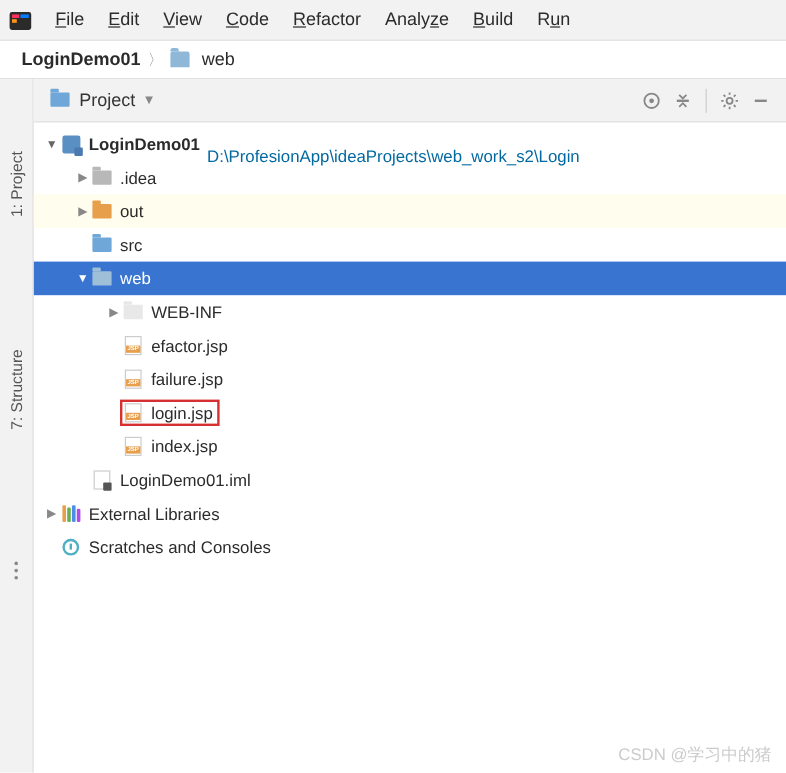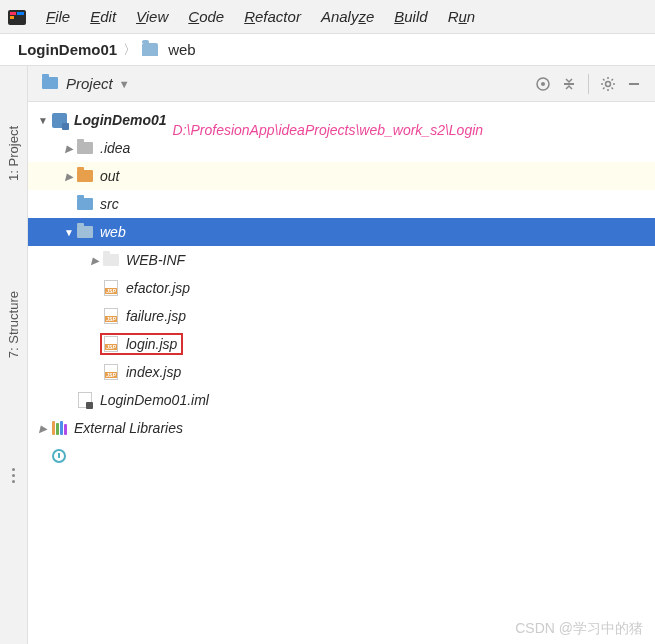--- a/index.html
+++ b/index.html
@@ -1,47 +1,47 @@
 <!DOCTYPE html>
 <html><head>
 <meta charset="utf-8">
 <style>
 * { margin: 0; padding: 0; box-sizing: border-box; font-family: "Segoe UI", Arial, sans-serif; }
 body { width: 655px; height: 644px; background: #fff; overflow: hidden; position: relative; font-size: 14px; color: #2b2b2b; }
-.menu-bar { height: 34px; display: flex; align-items: center; padding: 0 6px; background: #f2f2f2; border-bottom: 1px solid #e0e0e0; font-style: italic; }
+.menu-bar { height: 34px; display: flex; align-items: center; padding: 0 6px; background: #f2f2f2; border-bottom: 1px solid #e0e0e0; }
 .app-icon { width: 22px; height: 22px; margin-right: 8px; display: flex; align-items: center; justify-content: center; }
 .menu-item { padding: 4px 10px; cursor: default; font-size: 15px; }
 .menu-item u { text-decoration: underline; }
 .breadcrumb { height: 32px; display: flex; align-items: center; padding: 0 18px; border-bottom: 1px solid #e0e0e0; gap: 6px; }
 .bc-item { font-size: 15px; }
 .bc-sep { color: #999; font-size: 13px; }
 .bc-folder-icon { width: 16px; height: 13px; display: inline-block; background: #8fb8d8; border-radius: 2px 2px 0 0; position: relative; margin-right: 4px; vertical-align: middle; }
 .bc-folder-icon::before { content: ""; position: absolute; top: -3px; left: 0; width: 7px; height: 3px; background: #8fb8d8; border-radius: 2px 2px 0 0; }
 .main-row { display: flex; height: calc(100% - 66px); }
 .left-dock { width: 28px; background: #f2f2f2; border-right: 1px solid #e0e0e0; display: flex; flex-direction: column; align-items: center; padding-top: 60px; gap: 110px; }
 .dock-label { writing-mode: vertical-rl; transform: rotate(180deg); font-size: 13px; color: #555; cursor: default; }
 .dock-dots { display: flex; flex-direction: column; gap: 3px; }
 .dock-dots div { width: 3px; height: 3px; border-radius: 50%; background: #888; }
-.panel { flex: 1; display: flex; flex-direction: column; font-style: italic; }
+.panel { flex: 1; display: flex; flex-direction: column; }
 .panel-header { height: 36px; background: #f2f2f2; border-bottom: 1px solid #e0e0e0; display: flex; align-items: center; padding: 0 8px; }
 .ph-icon { width: 18px; height: 15px; margin: 0 6px; display:inline-block; }
 .ph-title { font-size: 15px; color: #333; }
 .ph-drop { margin-left: 6px; color: #888; font-size: 11px; }
 .ph-spacer { flex: 1; }
 .ph-btn { width: 26px; height: 26px; display: flex; align-items: center; justify-content: center; color: #666; cursor: default; }
 .tree { flex: 1; padding-top: 4px; overflow: hidden; }
 .node { display: flex; align-items: center; height: 28px; white-space: nowrap; }
 .node .arrow { width: 14px; text-align: center; color: #888; font-size: 10px; user-select: none; }
 .node .arrow.down { color: #666; }
 .node .icon { width: 18px; height: 16px; margin-right: 6px; display: flex; align-items: center; justify-content: center; }
 .node.selected { background: #3874d0; color: #fff; }
 .node.selected .arrow { color: #fff; }
 .node.highlighted-bg { background: #fffded; }
 .bold { font-weight: bold; }
-.path-text { color: #ec4899; margin-left: 6px; font-size: 14px; margin-top: 20px; }
+.path-text { color: #0369a1; margin-left: 6px; font-size: 14px; margin-top: 20px; }
 .folder-grey { width: 16px; height: 12px; background: #b8b8b8; border-radius: 1px; position: relative; }
 .folder-grey::before { content:""; position:absolute; top:-3px; left:0; width:7px; height:3px; background:#b8b8b8; border-radius:1px 1px 0 0; }
 .folder-orange { width: 16px; height: 12px; background: #e89f4c; border-radius: 1px; position: relative; }
 .folder-orange::before { content:""; position:absolute; top:-3px; left:0; width:7px; height:3px; background:#e89f4c; border-radius:1px 1px 0 0; }
 .folder-blue { width: 16px; height: 12px; background: #6fa8d8; border-radius: 1px; position: relative; }
 .folder-blue::before { content:""; position:absolute; top:-3px; left:0; width:7px; height:3px; background:#6fa8d8; border-radius:1px 1px 0 0; }
 .folder-web { width: 16px; height: 12px; background: #9fbed8; border-radius: 1px; position: relative; }
 .folder-web::before { content:""; position:absolute; top:-3px; left:0; width:7px; height:3px; background:#9fbed8; border-radius:1px 1px 0 0; }
 .folder-white { width: 16px; height: 12px; background: #e8e8e8; border-radius: 1px; position: relative; }
 .folder-white::before { content:""; position:absolute; top:-3px; left:0; width:7px; height:3px; background:#e8e8e8; border-radius:1px 1px 0 0; }
@@ -218,18 +218,19 @@
               <div></div>
               <div></div>
             </span>
           </span>
         <span>External Libraries</span>
       </div>
       <div class="node" style="padding-left:22px">
         <span class="icon">
             <span class="scratch-icon"></span>
           </span>
+        <span>Scratches and Consoles</span>
       </div>
     </div>
   </div>
 </div>
 
 <div class="watermark">CSDN @学习中的猪</div>
 
 </body></html>

